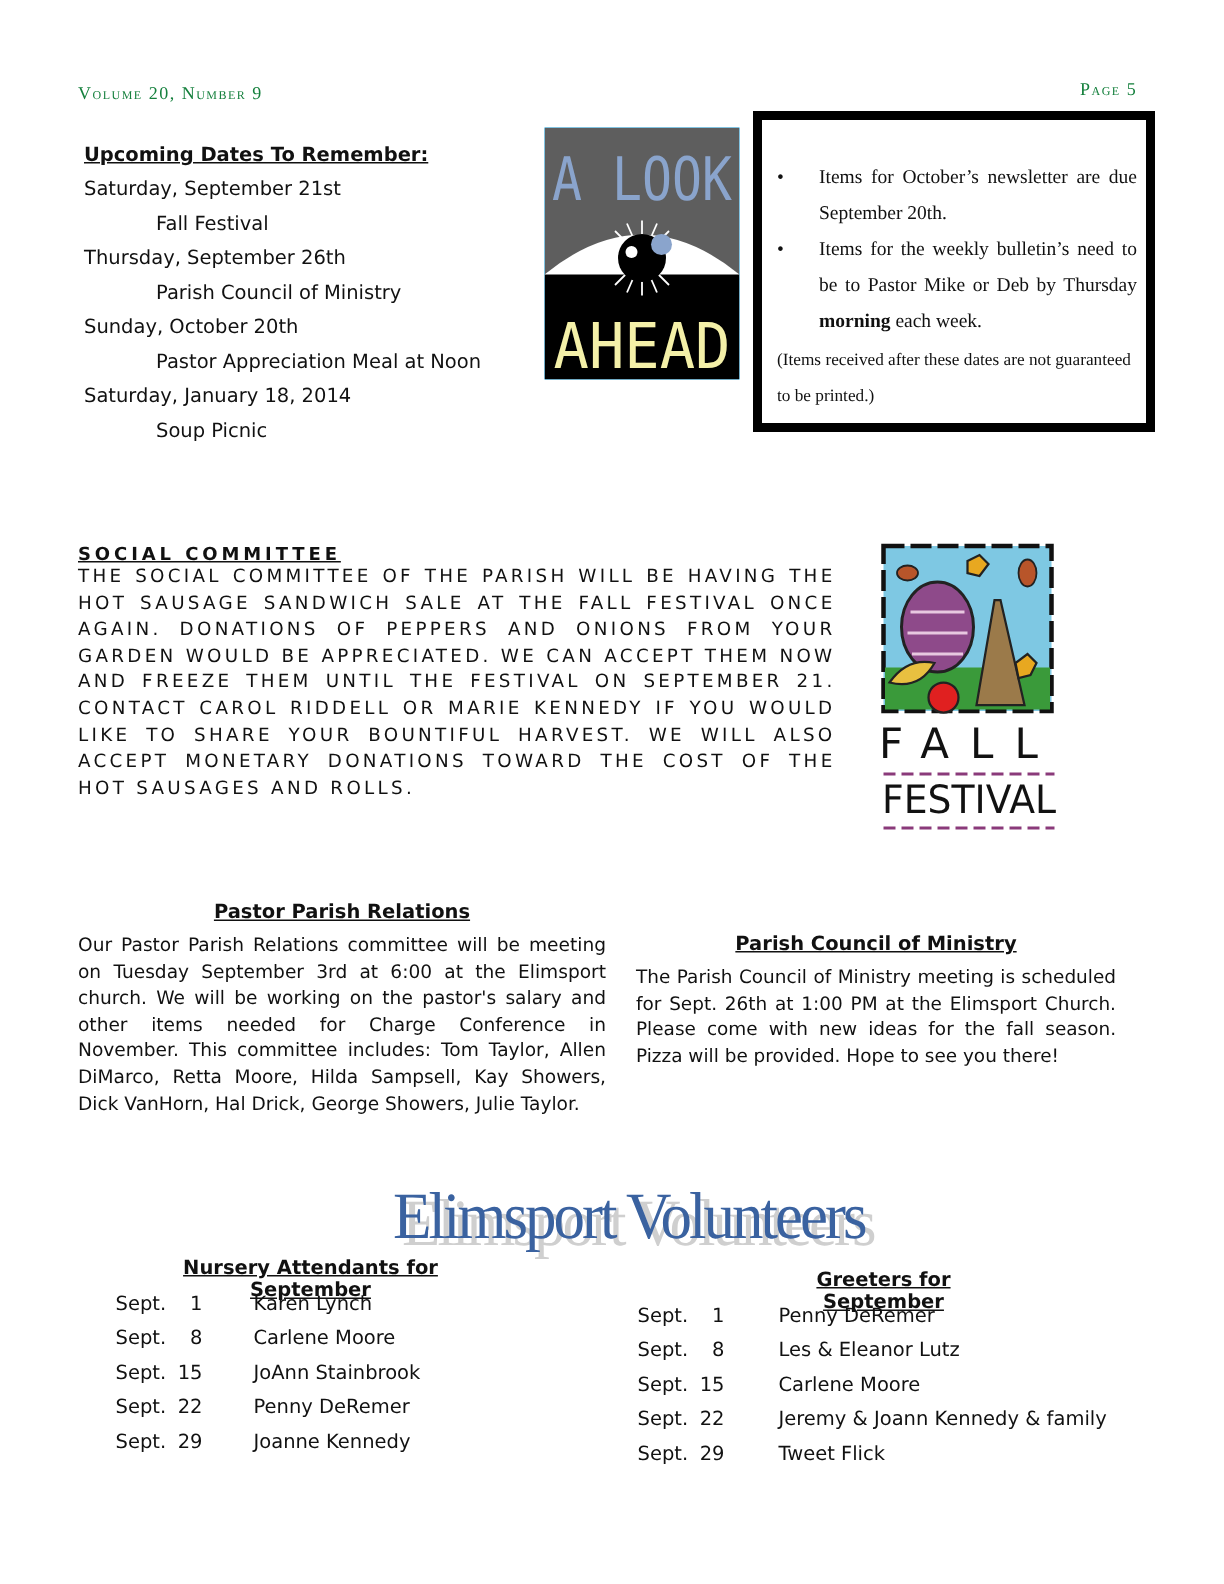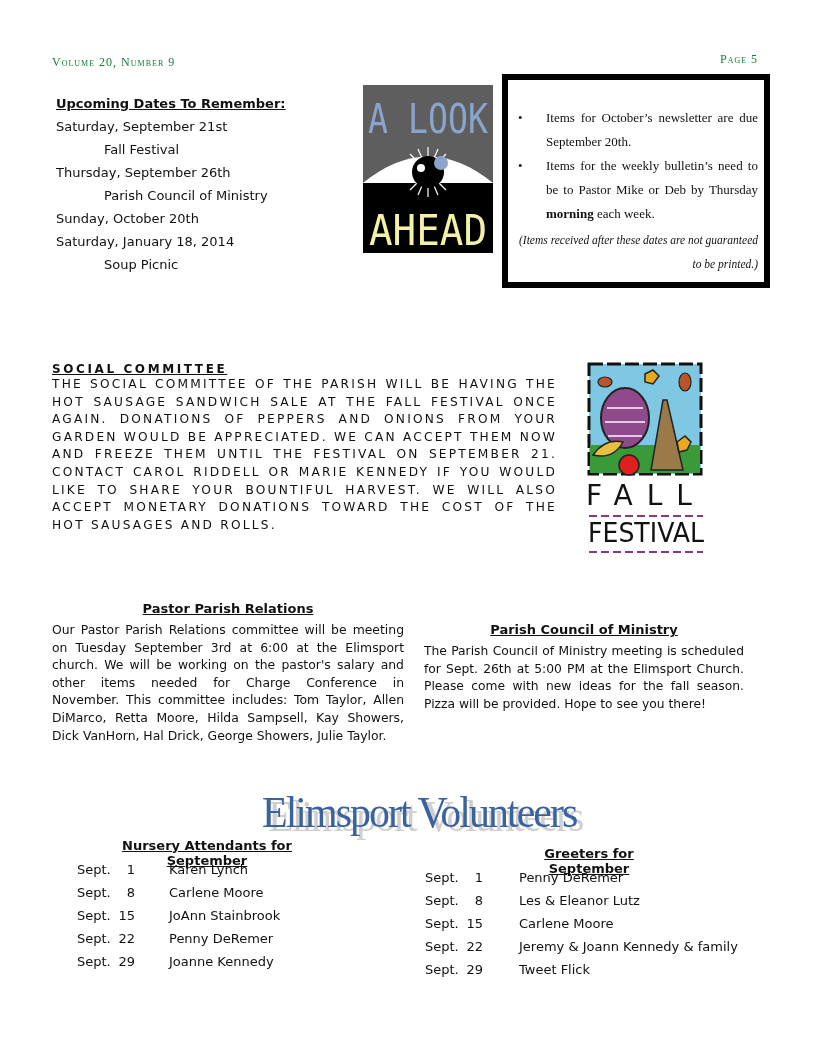--- a/index.html
+++ b/index.html
@@ -13,21 +13,21 @@
   .dates { left: 56px; top: 92px; width: 300px; font-size: 13px; line-height: 23px; }
   .dates .title { font-weight: bold; text-decoration: underline; }
   .dates .ind { padding-left: 48px; }
 
   #look-ahead { left: 363px; top: 85px; width: 130px; height: 168px; background: #0ea5e9; overflow: hidden; }
 
   #notice-box { left: 502px; top: 74px; width: 256px; height: 202px; border: 6px solid #000; background: #fff; font-family: "Liberation Serif", serif; font-size: 13px; color: #111; }
   #notice-box ul { margin: 0; padding: 0; list-style: none; position: absolute; left: 10px; top: 26px; width: 240px; }
   #notice-box li { position: relative; padding-left: 28px; line-height: 24px; text-align: justify; }
   #notice-box li .bullet { position: absolute; left: 0; top: 0; }
-  #notice-box .note { position: absolute; left: 10px; top: 148px; width: 240px; font-style: italic; font-size: 11.5px; line-height: 24px; text-align: right; }
+  #notice-box .note { position: absolute; left: 10px; top: 148px; width: 240px; font-size: 11.5px; line-height: 24px; text-align: left; }
 
   .social-title { left: 52px; top: 362px; width: 505px; text-align: left; font-size: 12px; font-weight: bold; letter-spacing: 2.6px; text-decoration: underline; }
   .social-body { left: 52px; top: 376px; width: 505px; font-size: 12.2px; line-height: 17.6px; letter-spacing: 2.2px; text-align: justify; text-transform: uppercase; }
 
   #fall-festival { left: 585px; top: 360px; width: 122px; height: 195px; }
 
   .ppr-title { left: 52px; top: 601px; width: 352px; text-align: center; font-weight: bold; font-size: 13px; text-decoration: underline; }
   .ppr-body { left: 52px; top: 621px; width: 352px; font-size: 12.4px; line-height: 17.6px; text-align: justify; }
 
   .pcm-title { left: 424px; top: 622px; width: 320px; text-align: center; font-weight: bold; font-size: 13px; text-decoration: underline; }
@@ -59,20 +59,21 @@
   <div>
     <div>Saturday, September 21st</div>
     <div class="ind">Fall Festival</div>
   </div>
   <div>
     <div>Thursday, September 26th</div>
     <div class="ind">Parish Council of Ministry</div>
   </div>
   <div>
     <div>Sunday, October 20th</div>
+    <div class="ind">Pastor Appreciation Meal at Noon</div>
   </div>
   <div>
     <div>Saturday, January 18, 2014</div>
     <div class="ind">Soup Picnic</div>
   </div>
 </div>
 
 <div id="look-ahead" class="abs">
   <svg width="130" height="168" viewBox="0 0 130 168">
     <rect x="0" y="0" width="130" height="168" fill="#5e5e5e"></rect>
@@ -134,21 +135,21 @@
     <line x1="4" y1="156" x2="118" y2="156" stroke="#8a3a7a" stroke-width="2" stroke-dasharray="8 4"></line>
     <text x="61" y="182" text-anchor="middle" font-family="DejaVu Sans, sans-serif" font-size="26" fill="#111" textLength="116" lengthAdjust="spacingAndGlyphs">FESTIVAL</text>
     <line x1="4" y1="192" x2="118" y2="192" stroke="#8a3a7a" stroke-width="2" stroke-dasharray="8 4"></line>
   </svg>
 </div>
 
 <div class="abs ppr-title">Pastor Parish Relations</div>
 <div class="abs ppr-body">Our Pastor Parish Relations committee will be meeting on Tuesday September 3rd at 6:00 at the Elimsport church. We will be working on the pastor's salary and other items needed for Charge Conference in November. This committee includes: Tom Taylor, Allen DiMarco, Retta Moore, Hilda Sampsell, Kay Showers, Dick VanHorn, Hal Drick, George Showers, Julie Taylor.</div>
 
 <div class="abs pcm-title">Parish Council of Ministry</div>
-<div class="abs pcm-body">The Parish Council of Ministry meeting is scheduled for Sept. 26th at 5:00 PM at the Elimsport Church. Please come with new ideas for the fall season. Pizza will be provided. Hope to see you there!</div>
+<div class="abs pcm-body">The Parish Council of Ministry meeting is scheduled for Sept. 26th at 1:00 PM at the Elimsport Church. Please come with new ideas for the fall season. Pizza will be provided. Hope to see you there!</div>
 
 <div class="abs vol-title">Elimsport Volunteers</div>
 
 <div id="nursery-title" class="abs list-title">Nursery Attendants for September</div>
 <div id="nursery-list" class="abs sched">
   <div class="row">
       <span class="mon">Sept.</span>
       <span class="day">1</span>
       <span class="name">Karen Lynch</span>
     </div>

